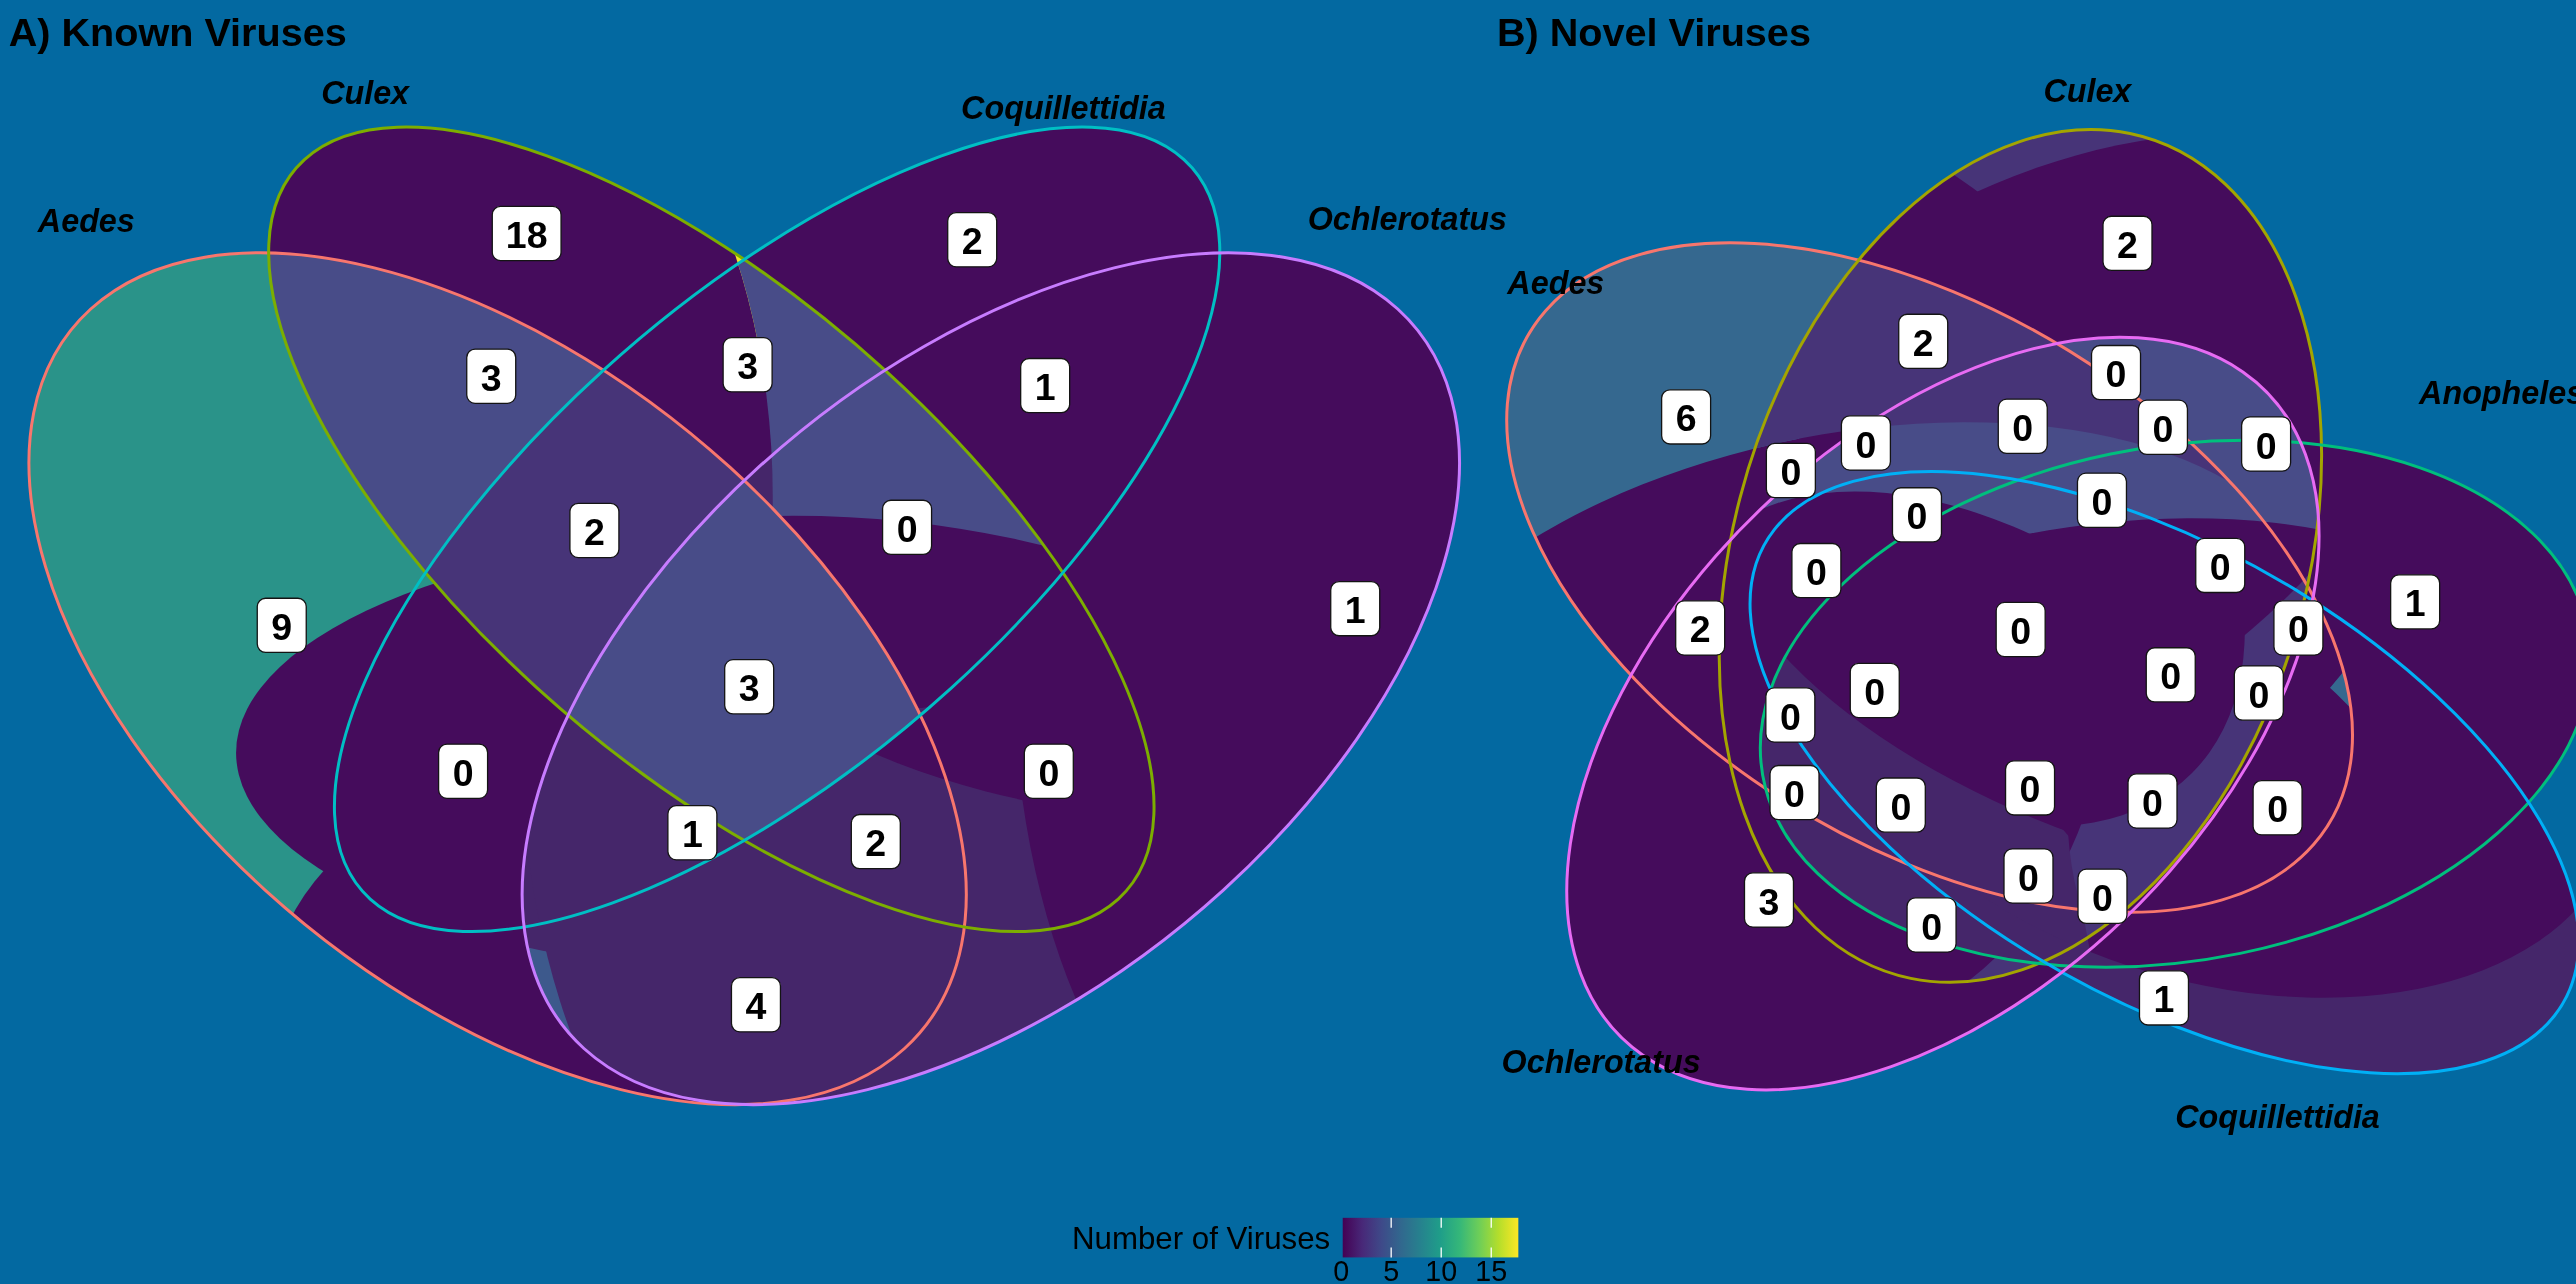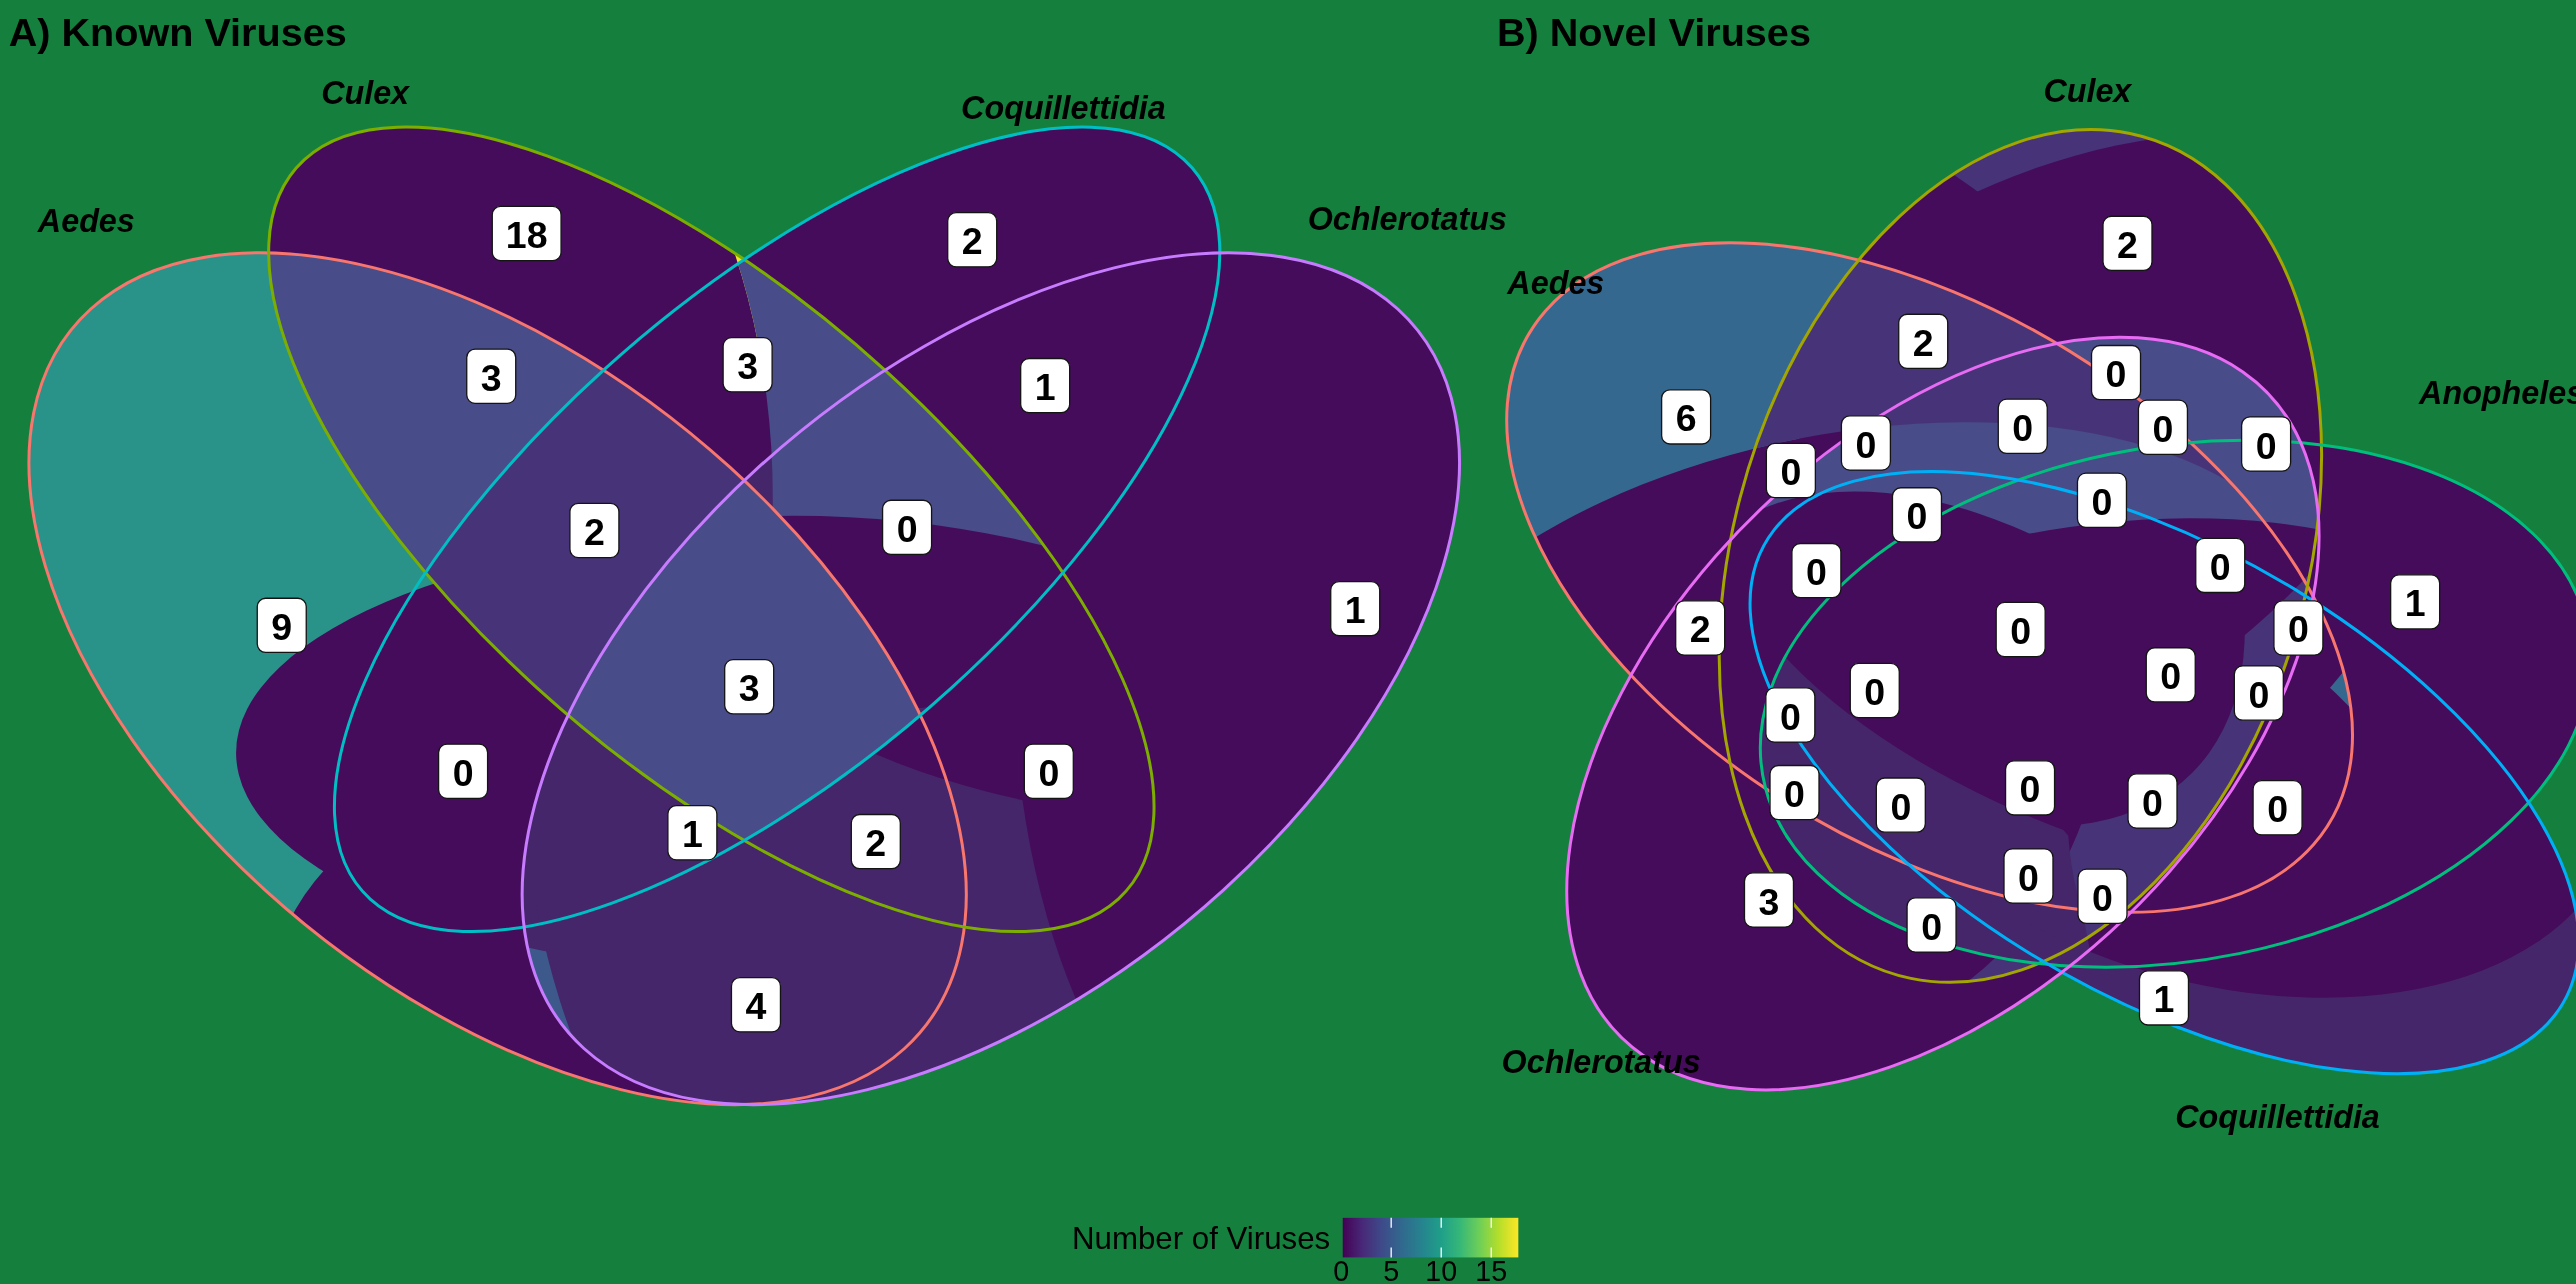--- a/index.html
+++ b/index.html
@@ -1,17 +1,17 @@
 <!DOCTYPE html>
 <html style="font-size:8.3px"><head>
 <meta charset="utf-8">
 <style>
   html,body{margin:0;padding:0;background:#ffffff;}
   body{width:2576px;height:1284px;font-family:"Liberation Sans",sans-serif;}
-  #stage{position:relative;width:2576px;height:1284px;background:#15803d;overflow:hidden;}
+  #stage{position:relative;width:2576px;height:1284px;background:#0369a1;overflow:hidden;}
   svg{position:absolute;left:0;top:0;}
   .ptitle{font:700 76px "Liberation Sans",sans-serif;fill:#000;}
   .slabel{font:italic 700 62px "Liberation Sans",sans-serif;fill:#000;}
   .num{font:700 72px "Liberation Sans",sans-serif;fill:#000;}
   .ltitle{font:400 60px "Liberation Sans",sans-serif;fill:#000;}
   .tick{font:400 55px "Liberation Sans",sans-serif;fill:#000;}
 </style>
 </head>
 <body>
 

